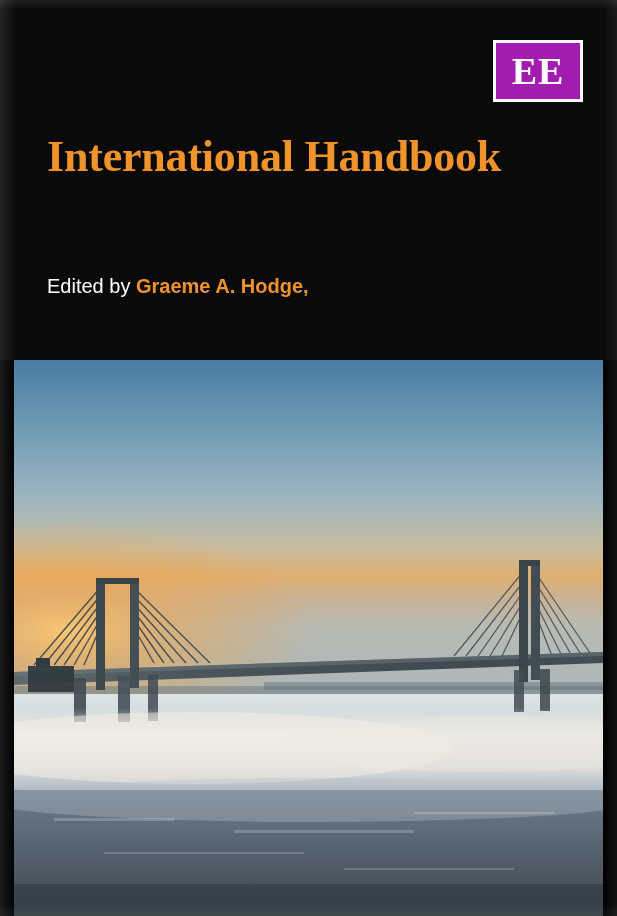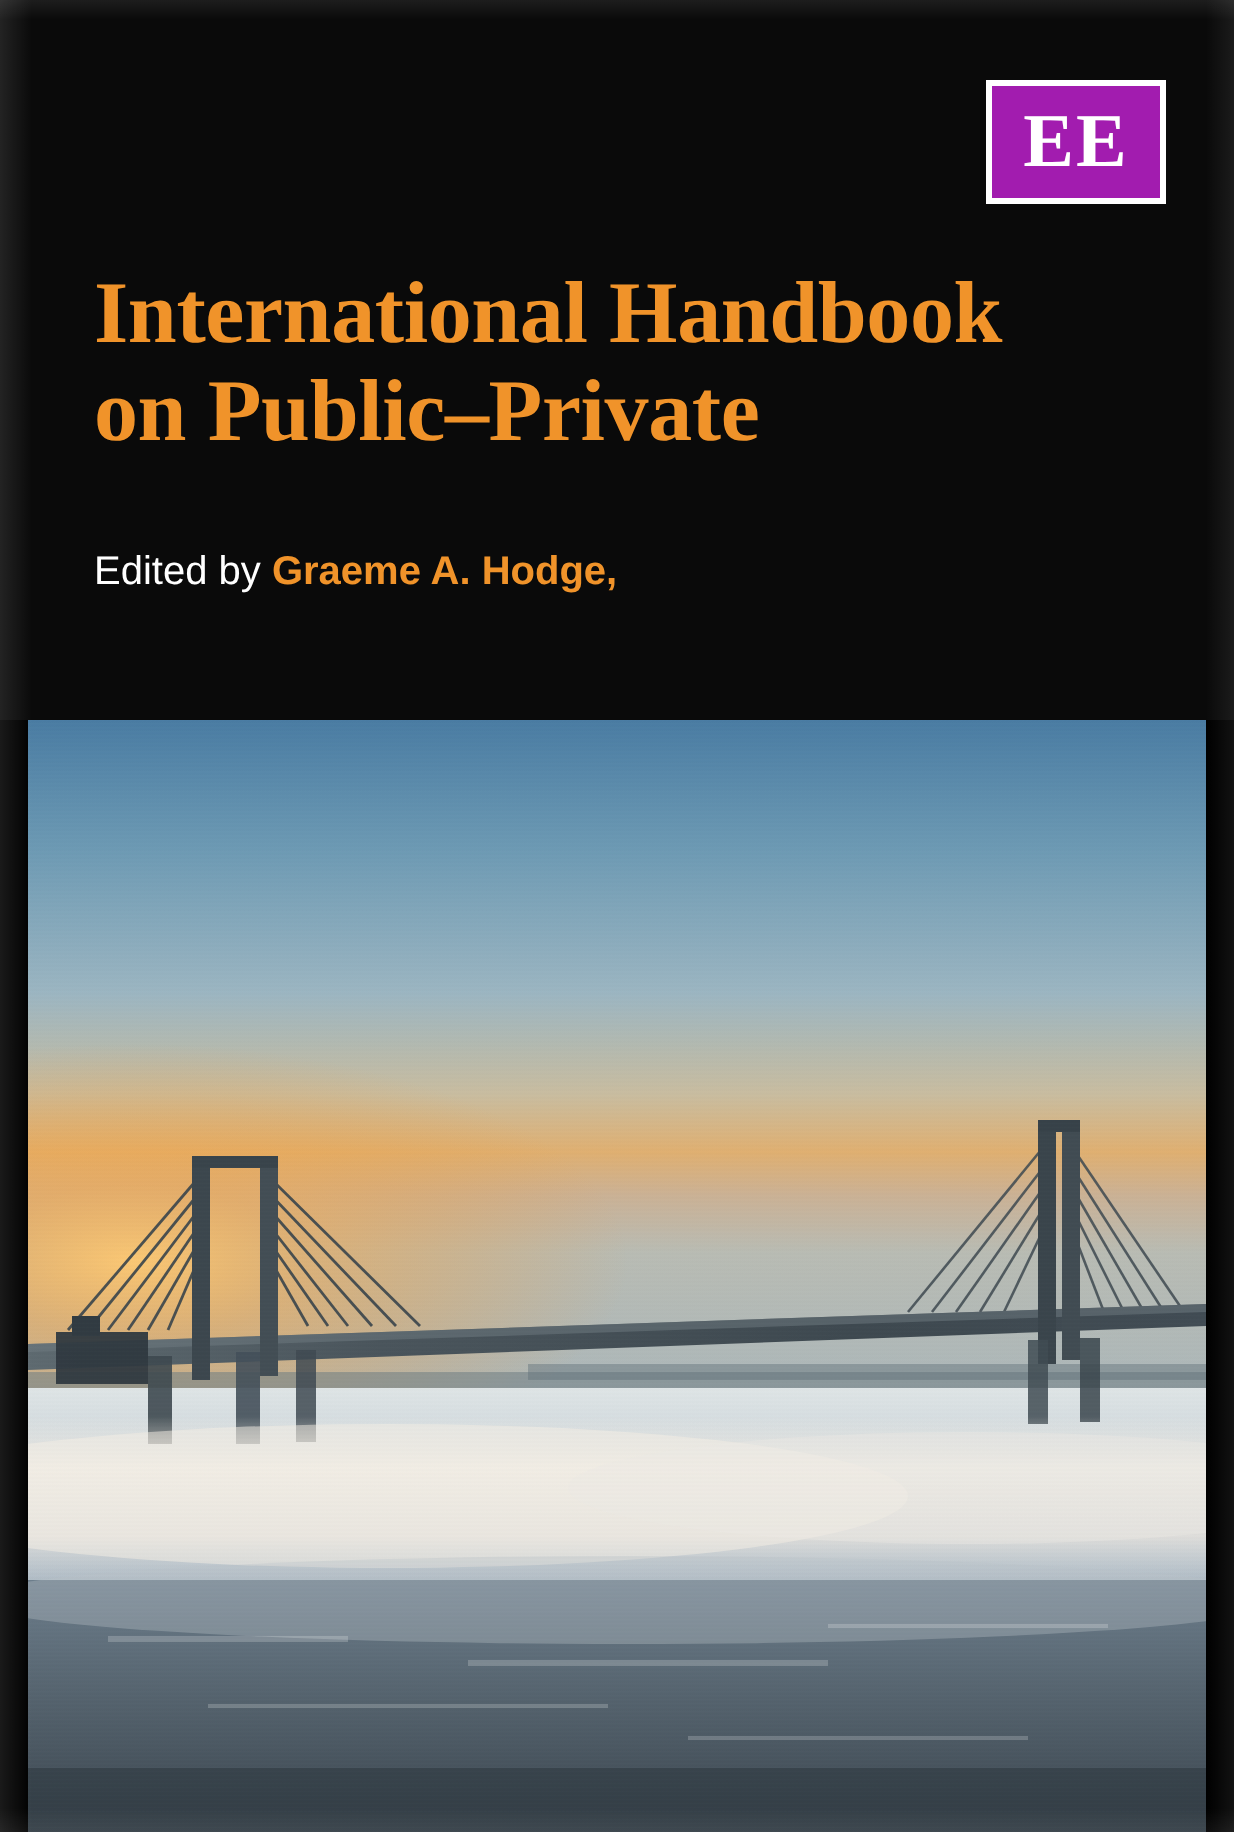--- a/index.html
+++ b/index.html
@@ -155,21 +155,20 @@
 <div id="book-cover">
 
   <div class="top-panel">
 
     <div class="publisher-logo">
       <span class="publisher-logo-text">EE</span>
     </div>
 
     <div class="title-block">
       <div class="book-title">International Handbook</div>
-      <div class="book-title">on Public–Private</div>
     </div>
 
     <div class="editors-block">
       <div><span class="plain">Edited by </span><span class="name">Graeme A. Hodge,</span></div>
     </div>
 
   </div>
 
   <div class="cover-photo">
     <svg width="589" height="556" viewBox="0 0 589 556" xmlns="http://www.w3.org/2000/svg" aria-hidden="true">

